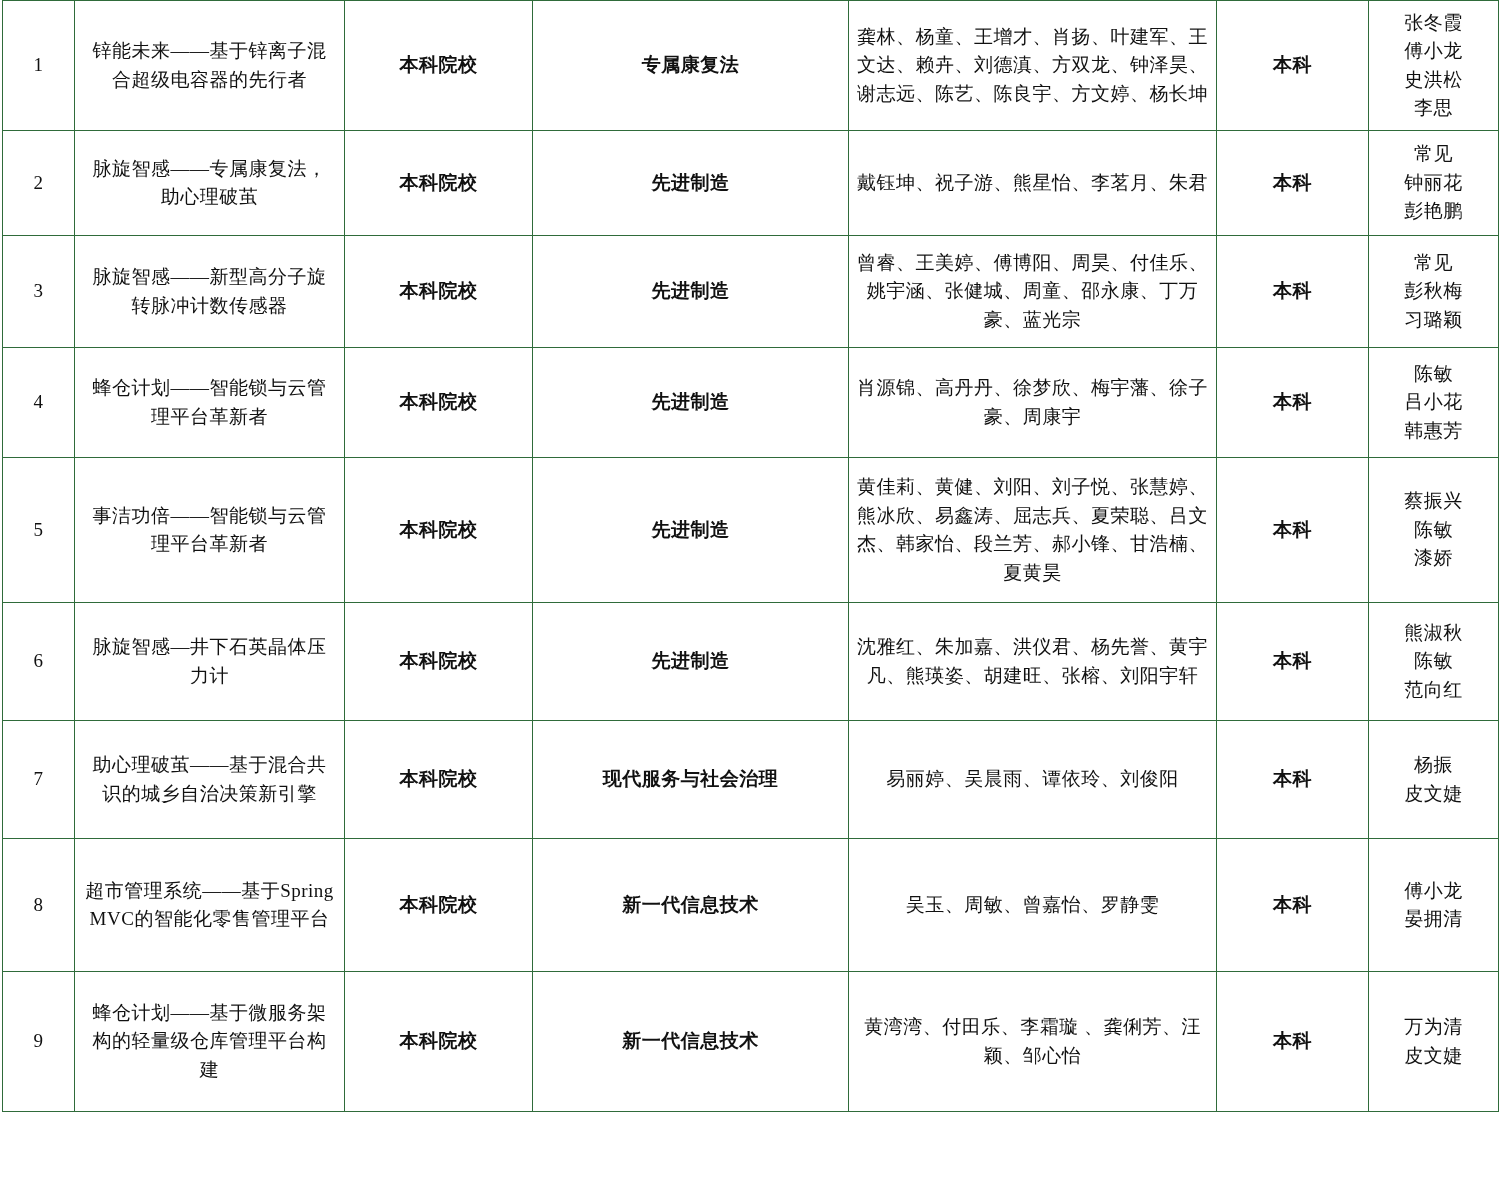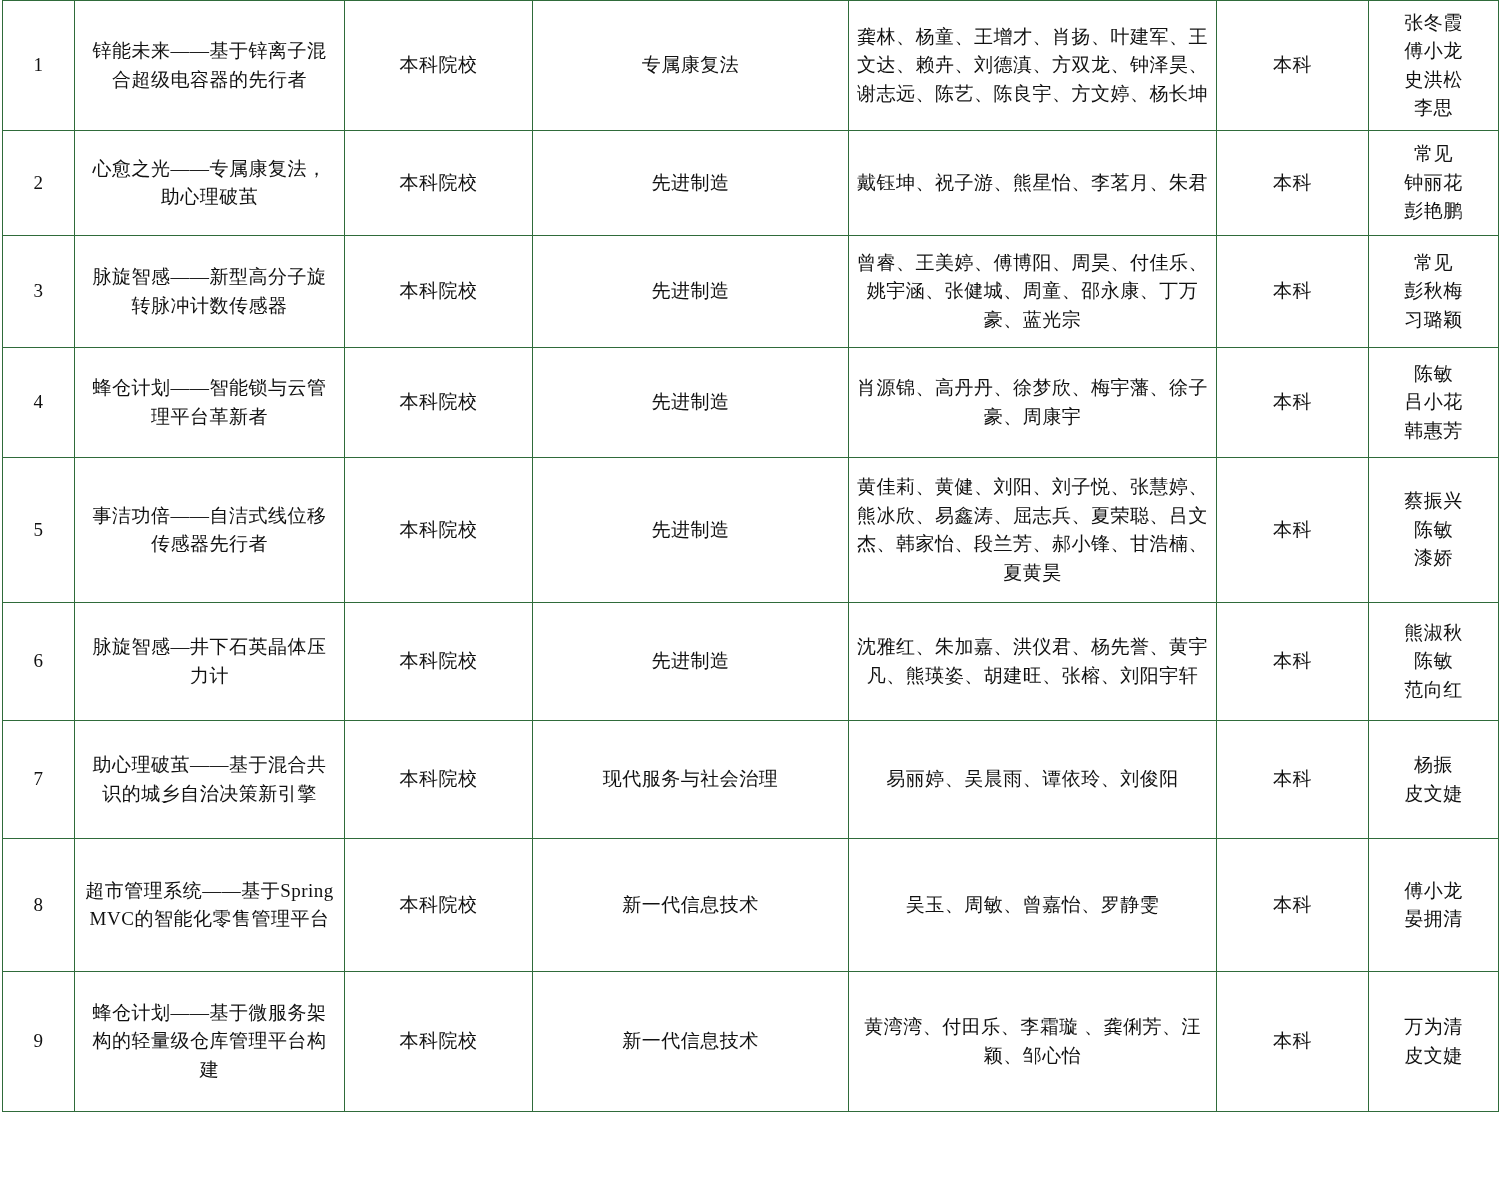--- a/index.html
+++ b/index.html
@@ -61,20 +61,21 @@
     padding-left: 10px;
     padding-right: 10px;
   }
   td.teacher {
     font-size: 19px;
     line-height: 1.5;
     white-space: pre-line;
   }
   td.school, td.field, td.level {
     font-size: 19px;
+    font-weight: bold;
   }
 </style>
 </head>
 <body>
 
 <div class="sheet">
   <table class="project-table">
     <colgroup>
       <col class="c-index">
       <col class="c-title">
@@ -92,21 +93,21 @@
         <td class="field">专属康复法</td>
         <td class="members">龚林、杨童、王增才、肖扬、叶建军、王文达、赖卉、刘德滇、方双龙、钟泽昊、谢志远、陈艺、陈良宇、方文婷、杨长坤</td>
         <td class="level">本科</td>
         <td class="teacher">张冬霞
 傅小龙
 史洪松
 李思</td>
       </tr>
       <tr style="height:105px">
         <td class="idx">2</td>
-        <td class="title">心愈之光——专属康复法，助心理破茧</td>
+        <td class="title">脉旋智感——专属康复法，助心理破茧</td>
         <td class="school">本科院校</td>
         <td class="field">先进制造</td>
         <td class="members">戴钰坤、祝子游、熊星怡、李茗月、朱君</td>
         <td class="level">本科</td>
         <td class="teacher">常见
 钟丽花
 彭艳鹏</td>
       </tr>
       <tr style="height:112px">
         <td class="idx">3</td>
@@ -125,21 +126,21 @@
         <td class="school">本科院校</td>
         <td class="field">先进制造</td>
         <td class="members">肖源锦、高丹丹、徐梦欣、梅宇藩、徐子豪、周康宇</td>
         <td class="level">本科</td>
         <td class="teacher">陈敏
 吕小花
 韩惠芳</td>
       </tr>
       <tr style="height:145px">
         <td class="idx">5</td>
-        <td class="title">事洁功倍——自洁式线位移传感器先行者</td>
+        <td class="title">事洁功倍——智能锁与云管理平台革新者</td>
         <td class="school">本科院校</td>
         <td class="field">先进制造</td>
         <td class="members">黄佳莉、黄健、刘阳、刘子悦、张慧婷、熊冰欣、易鑫涛、屈志兵、夏荣聪、吕文杰、韩家怡、段兰芳、郝小锋、甘浩楠、夏黄昊</td>
         <td class="level">本科</td>
         <td class="teacher">蔡振兴
 陈敏
 漆娇</td>
       </tr>
       <tr style="height:118px">
         <td class="idx">6</td>

